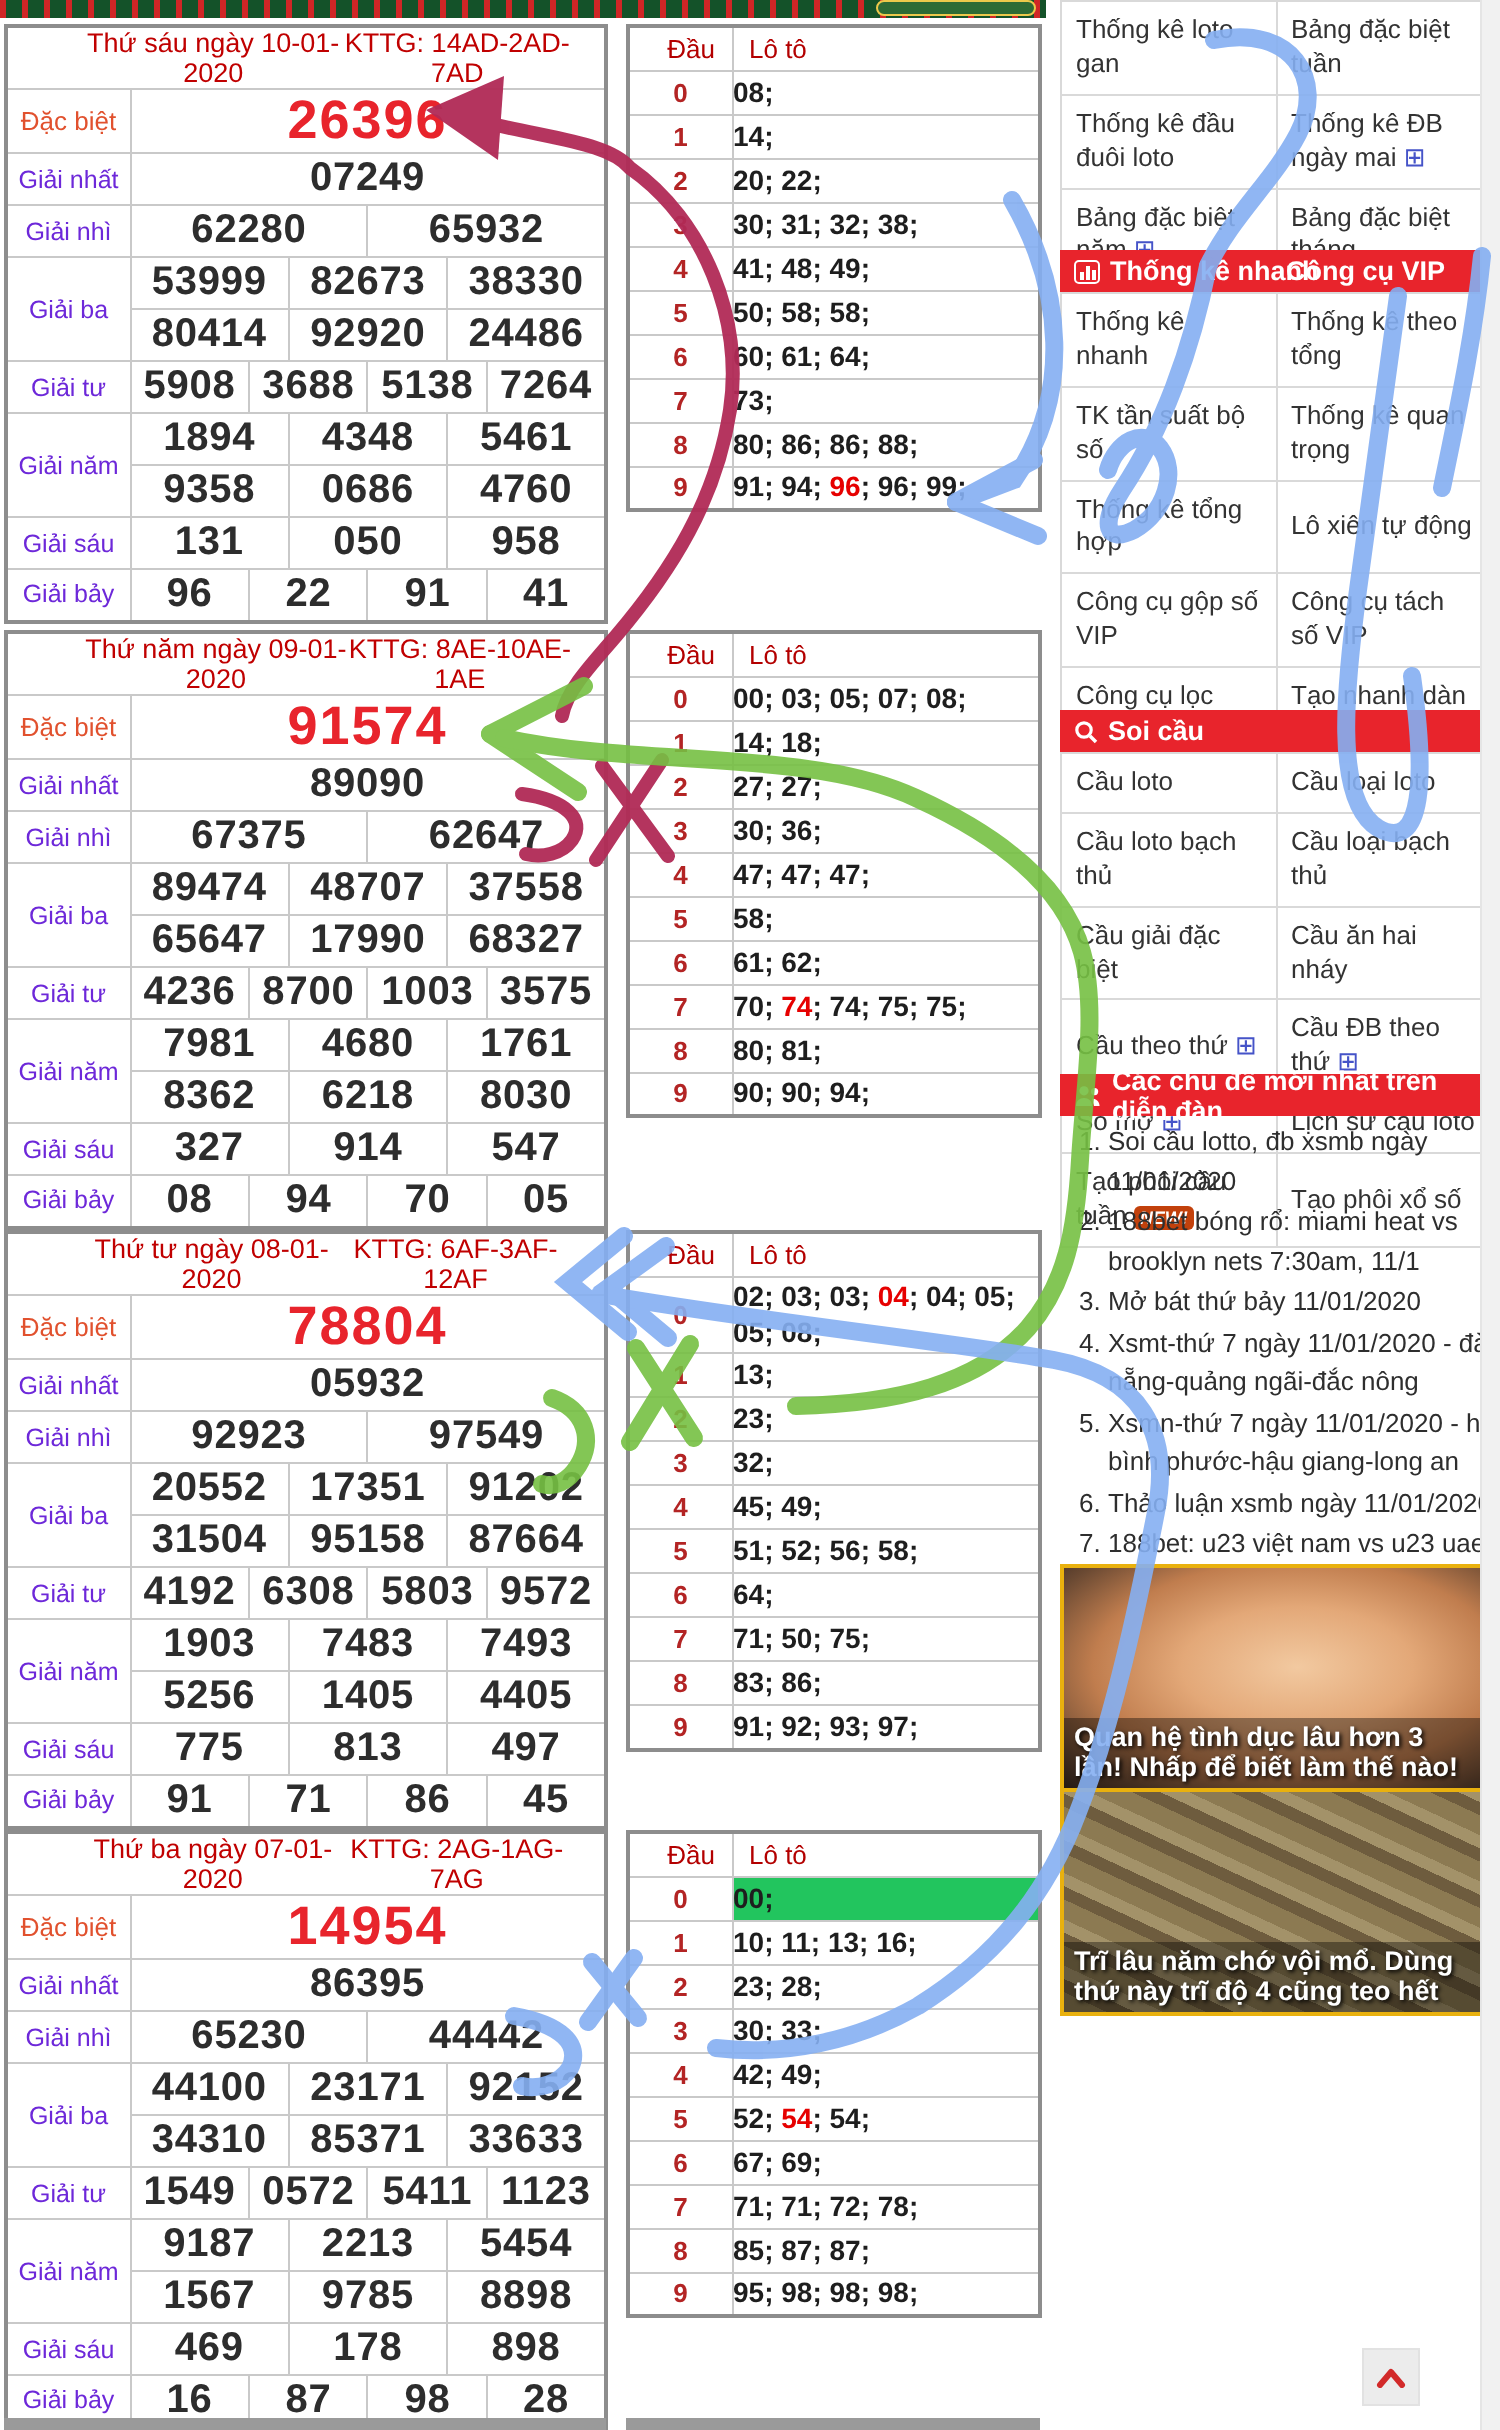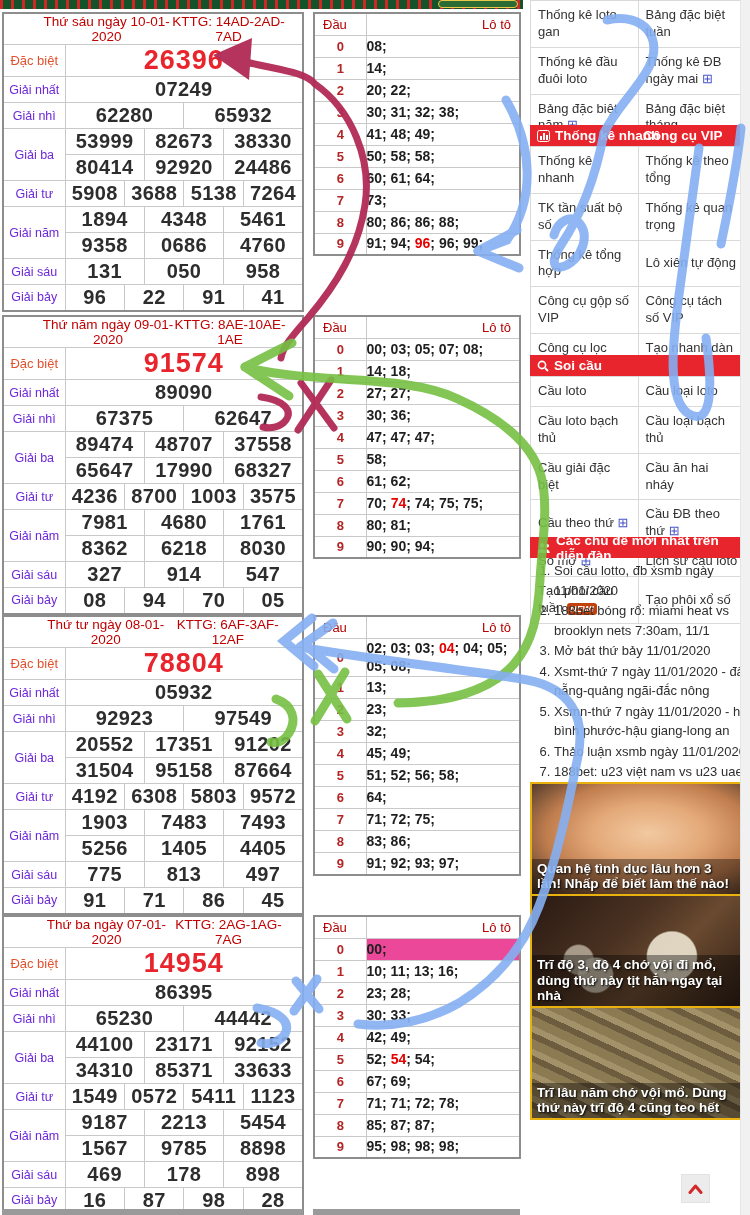--- a/index.html
+++ b/index.html
@@ -26,26 +26,26 @@
   .lbl{font-size:12.5px;color:#6d28d9}
   .lbl-sp{color:#e1512e;font-size:13px}
   .v{font-size:20px;font-weight:bold;color:#2d2d2d;letter-spacing:.4px}
   .v-sp{font-size:27px;color:#e8242c;letter-spacing:1px}
 
   
   .lt{border:2px solid #8d8d8d}
   .lt td{border:1px solid #c9c9c9;padding:0}
   .lt tr{height:22px}
   .lt col.c-dg{width:52px}
-  .lth td{color:#b30000;font-size:13px;text-align:right;padding:2px 8px;font-weight:normal}
-  .lth td.c1{text-align:left}
+  .lth td{color:#b30000;font-size:13px;text-align:left;padding:2px 8px;font-weight:normal}
+  .lth td.c1{text-align:right}
   .dg{text-align:center;color:#b32424;font-weight:bold;font-size:13px}
   .lv{text-align:left;padding:1px 7px;font-size:14px;font-weight:bold;color:#1e1e1e;line-height:1.35}
   .rednum{color:#e60000;font-style:normal}
-  .hl{background:#ec4899}
+  .hl{background:#22c55e}
 
   
   .sb{position:absolute;left:530px;width:216px;border-collapse:collapse}
   .sb td{border:1px solid #d9d9d9;width:50%;padding:6px 7px;font-size:13px;color:#333;
          line-height:1.3;cursor:pointer;vertical-align:middle}
   .plusbox{color:#4553c8;font-style:normal;font-weight:normal}
   .newb{display:inline-block;background:#c2410c;color:#fff;font-size:9px;font-weight:bold;
         font-style:italic;border-radius:3px;padding:0 3px;line-height:12px;vertical-align:middle}
   .rhd{position:absolute;left:530px;width:216px;height:21px;background:#e8242c;color:#fff;
        display:flex;align-items:center;font-size:13.5px;font-weight:600;padding-left:7px;
@@ -485,21 +485,21 @@
             <tr>
               <td class="dg">5</td>
               <td class="lv">51; 52; 56; 58;</td>
             </tr>
             <tr>
               <td class="dg">6</td>
               <td class="lv">64;</td>
             </tr>
             <tr>
               <td class="dg">7</td>
-              <td class="lv">71; 72; 75;</td>
+              <td class="lv">71; 50; 75;</td>
             </tr>
             <tr>
               <td class="dg">8</td>
               <td class="lv">83; 86;</td>
             </tr>
             <tr>
               <td class="dg">9</td>
               <td class="lv">91; 92; 93; 97;</td>
             </tr>
           </tbody>
@@ -767,23 +767,20 @@
         <li>188bet: u23 việt nam vs u23 uae, tottenham vs liverpool</li>
         <li>Soi cầu lotto, đb xsmb ngày 10/01/2020</li>
         <li>Mở bát thứ sáu 10/01/2020</li>
         <li>Xsmt-thứ 6 ngày 10/01/2019 - ninh thuận-gia lai</li>
       </ol>
 
     <div id="ads" style="top:782px">
         <div class="ad ad1">
      <div class="cap">Quan hệ tình dục lâu hơn 3 lần! Nhấp để biết làm thế nào!</div>
    </div>
-        <div class="ad ad2">
-     <div class="cap">Trĩ độ 3, độ 4 chớ vội đi mổ, dùng thứ này tịt hẳn ngay tại nhà</div>
-   </div>
         <div class="ad ad3">
      <div class="cap">Trĩ lâu năm chớ vội mổ. Dùng thứ này trĩ độ 4 cũng teo hết</div>
    </div>
       </div>
   </aside>
 
   <button id="top-btn">
     <svg width="15" height="10" viewBox="0 0 15 10">
         <polyline points="2,8.5 7.5,2 13,8.5" stroke="#d22a2a" stroke-width="3" fill="none" stroke-linecap="round" stroke-linejoin="round"></polyline>
       </svg>

